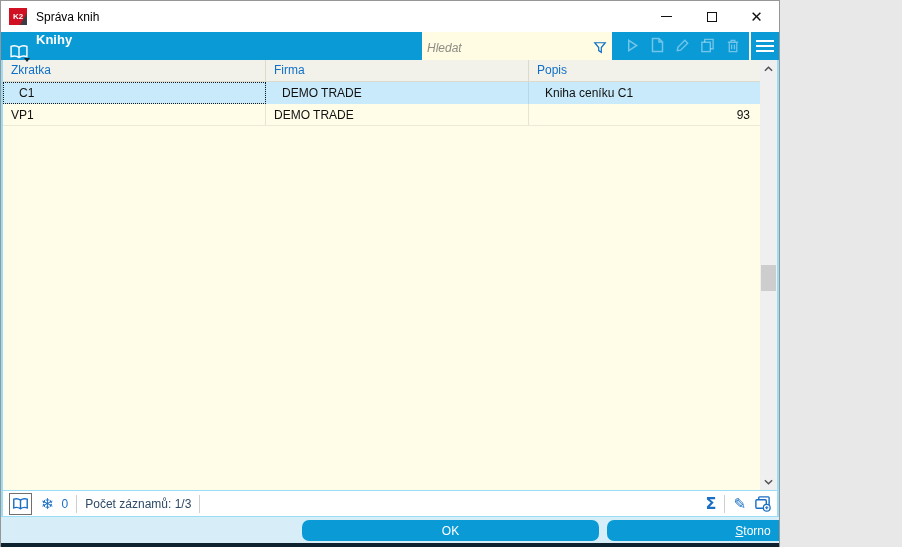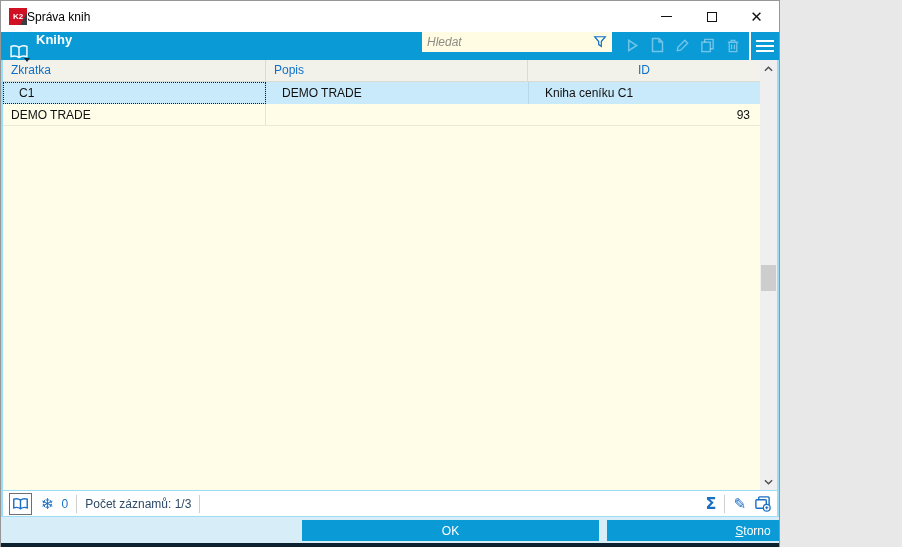--- a/index.html
+++ b/index.html
@@ -11,36 +11,36 @@
     border:1px solid #969696;border-bottom:none;
     display:flex;flex-direction:column;position:relative;overflow:hidden;
   }
 
   
   .titlebar{height:31px;background:#ffffff;display:flex;align-items:center;flex:0 0 31px;}
   .k2logo{width:18px;height:17px;background:#d01123;margin-left:8px;position:relative;
     color:#fff;font-size:8px;font-weight:bold;display:flex;align-items:center;justify-content:center;}
   .k2logo::after{content:"";position:absolute;right:0;bottom:0;width:7px;height:12px;
     background:#3c3c44;clip-path:polygon(100% 0,100% 100%,0 100%);}
-  .win-title{font-size:12px;color:#000;}
+  .win-title{margin-left:9px;font-size:12px;color:#000;}
   .titlebar .spacer{flex:1;}
   .win-btn{width:45px;height:31px;display:flex;align-items:center;justify-content:center;cursor:default;}
   .glyph-min{width:11px;height:1px;background:#111;}
   .glyph-max{width:10px;height:10px;border:1px solid #111;}
   .glyph-close{font-size:15px;color:#111;line-height:1;}
 
   
   .appbar{height:28px;background:#0a9bd7;display:flex;flex:0 0 28px;padding-left:8px;}
   .appbar .book{color:#fff;display:flex;align-items:flex-end;position:relative;}
   .appbar .book .dn{width:0;height:0;border-left:3px solid transparent;border-right:3px solid transparent;
     border-top:4px solid #1b2a33;position:absolute;right:-1px;bottom:-2px;}
   .appbar .bar-title{color:#fff;font-weight:bold;font-size:13px;margin-left:7px;}
   .appbar .spacer{flex:1;}
   .searchbox{width:190px;height:20px;background:#fffce3;display:flex;align-items:center;
-    padding:4px 5px;margin-right:8px;}
+    padding:16px 5px;margin-right:8px;}
   .searchbox input{flex:1;border:none;outline:none;background:transparent;font-size:12px;
     font-style:italic;color:#444;font-family:inherit;min-width:0;}
   .searchbox input::placeholder{color:#8d8d85;font-style:italic;}
   .tb-icon{width:25px;height:26px;display:flex;align-items:center;justify-content:center;
     color:rgba(255,255,255,0.42);}
   .hamburger{width:30px;height:28px;display:flex;flex-direction:column;align-items:center;
     justify-content:center;gap:3px;border-left:2px solid #fff;margin-left:4px;}
   .hamburger i{display:block;width:18px;height:2px;background:#fff;}
 
   
@@ -79,21 +79,21 @@
   .zero{font-size:12px;color:#1a6fc4;margin-left:8px;}
   .sb-div{width:1px;height:18px;background:#cfcfcf;margin:0 8px;}
   .records{font-size:12px;color:#2d4a66;}
   .statusbar .spacer{flex:1;}
   .sigma{font-size:16px;font-weight:bold;font-family:"DejaVu Sans",sans-serif;}
   .pencil{font-size:15px;}
 
   
   .footer{height:26px;flex:0 0 26px;background:#d7eef9;position:relative;}
   .btn{position:absolute;top:3px;height:21px;background:#0a9bd7;color:#fff;font-size:12px;
-    display:flex;align-items:center;justify-content:center;cursor:default;}
+    display:flex;align-items:center;justify-content:center;cursor:default;border-radius:7px;}
   .btn-ok{left:301px;width:297px;}
   .btn-storno{left:606px;width:292px;}
   .btn span{display:block;}
   .btn-storno span::first-letter{text-decoration:underline;}
 
   .darkstrip{height:4px;flex:0 0 4px;background:#0d222e;}
 </style>
 </head>
 <body>
 
@@ -163,32 +163,34 @@
         <i></i>
       </div>
   </div>
 
   <div class="frame">
     <div class="table-area">
       <div class="grid">
 
         <div class="thead">
           <div class="th c0">Zkratka</div>
+          <div class="th c1">Firma</div>
           <div class="th c2">Popis</div>
           <div class="th c3 last">ID</div>
         </div>
 
         <div class="trow selected">
           <div class="td c0 focused">C1</div>
           <div class="td c1">DEMO TRADE</div>
           <div class="td c2">Kniha ceníku C1</div>
           <div class="td c3 num">71</div>
         </div>
 
         <div class="trow">
+          <div class="td c0">VP1</div>
           <div class="td c1">DEMO TRADE</div>
           <div class="td c3 num">93</div>
         </div>
 
         <div class="grid-fill"></div>
       </div>
 
       <div class="vscroll">
         <span class="vs-arrow up">
           <svg width="9" height="6" viewBox="0 0 10 6">

